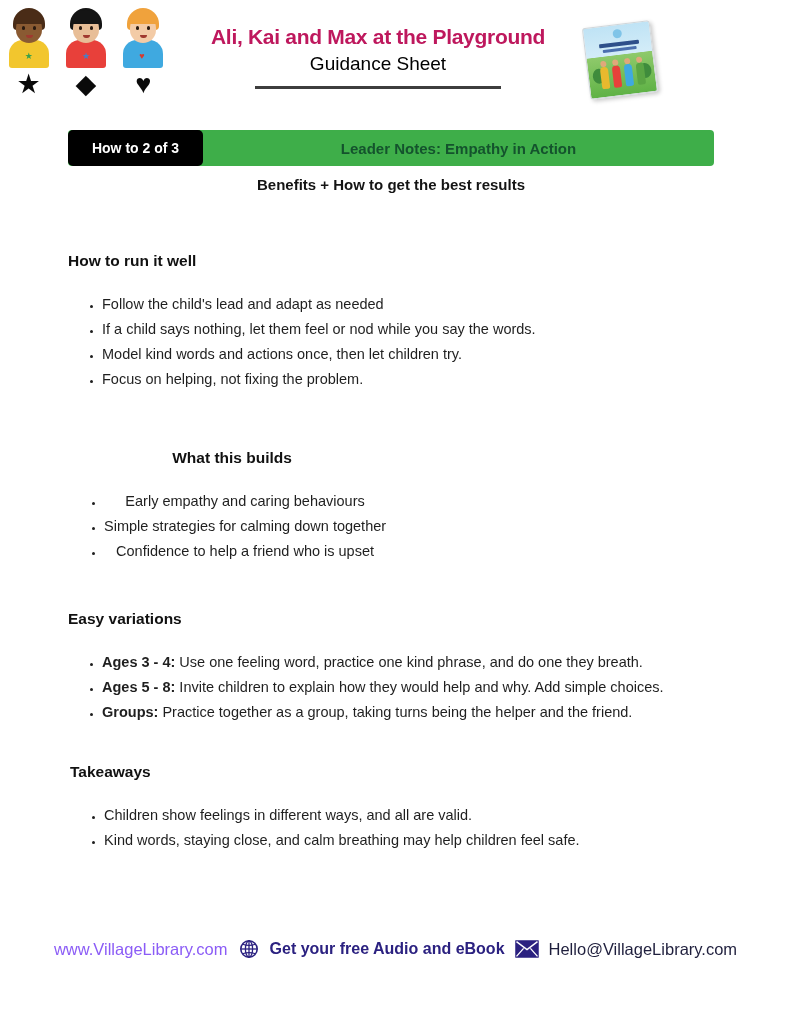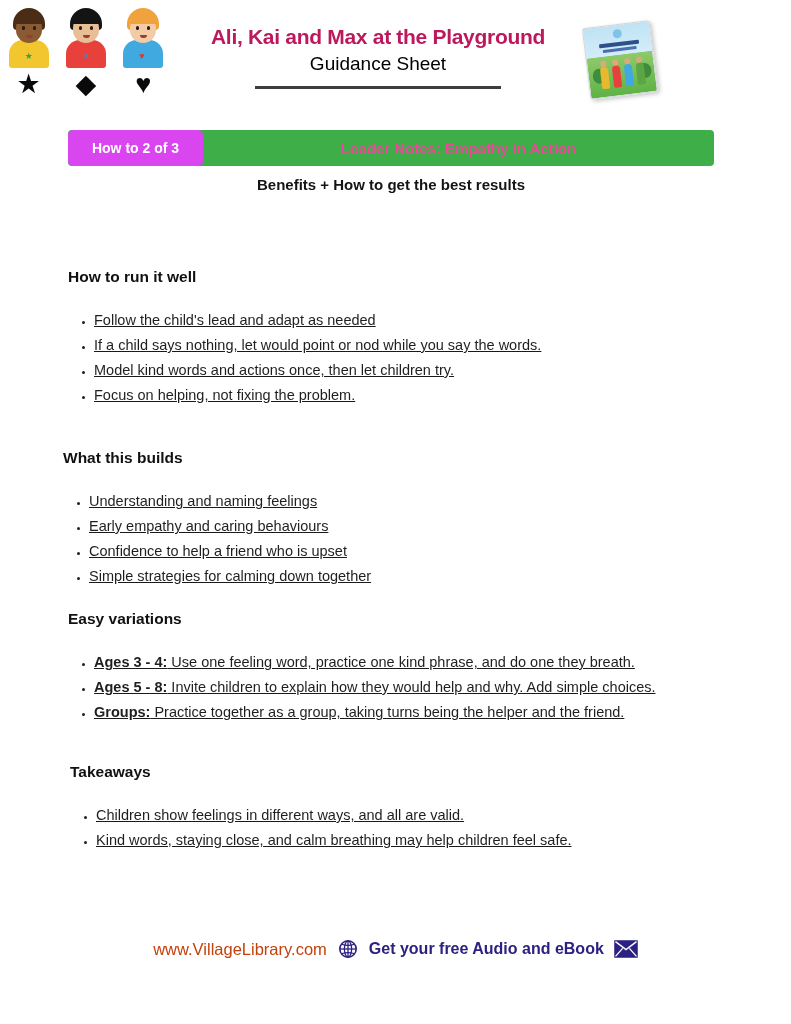--- a/index.html
+++ b/index.html
@@ -229,41 +229,41 @@
     inset: 0;
     background: #3EAE49;
     border-radius: 4px;
   }
   .banner-badge {
     position: absolute;
     left: 0;
     top: 0;
     width: 135px;
     height: 36px;
-    background: #d946ef;
+    background: #000000;
     border-radius: 5px;
     display: flex;
     align-items: center;
     justify-content: center;
   }
   .banner-badge span {
     color: #ffffff;
     font-size: 14px;
     font-weight: bold;
   }
   .banner-title {
     position: absolute;
     left: 135px;
     top: 0;
     width: 511px;
     height: 36px;
     display: flex;
     align-items: center;
     justify-content: center;
-    color: #ec4899;
+    color: #14532d;
     font-size: 15px;
     font-weight: bold;
   }
 
   .banner-sub {
     position: absolute;
     left: 68px;
     top: 176px;
     width: 646px;
     text-align: center;
@@ -281,67 +281,66 @@
   }
   .section { margin-bottom: 0; }
   .section-heading {
     font-size: 15.5px;
     font-weight: bold;
     color: #111111;
     margin: 0;
   }
   .bullets {
     list-style: none;
-    margin: 0;
+    margin: 8px;
     padding: 0;
-    text-decoration: underline;
   }
   .bullets li {
     position: relative;
     padding-left: 26px;
     font-size: 14.5px;
     line-height: 25px;
     color: #1f1f1f;
   }
   .bullets li::before {
     content: "";
     position: absolute;
     left: 14px;
     top: 13px;
     width: 3px;
     height: 3px;
     border-radius: 50%;
     background: #1f1f1f;
   }
   .lead { font-weight: bold; }
 
-  .s1 { position: absolute; left: 68px; top: 28px; }
+  .s1 { position: absolute; left: 68px; top: 12px; }
   .s1 .bullets { margin-top: 22px; }
-  .s2 { position: absolute; left: 63px; top: 209px; }
+  .s2 { position: absolute; left: 70px; top: 209px; text-align: center; }
   .s2 .bullets { margin-top: 22px; }
   .s3 { position: absolute; left: 68px; top: 370px; }
   .s3 .bullets { margin-top: 22px; }
   .s4 { position: absolute; left: 70px; top: 523px; }
   .s4 .bullets { margin-top: 22px; }
 
   
   .footer {
     position: absolute;
     left: 0;
     top: 938px;
     width: 791px;
     display: flex;
     align-items: center;
     justify-content: center;
     gap: 10px;
     color: #2B2180;
   }
   .footer-url {
     font-size: 16.5px;
-    color: #c2410c;
+    color: #8b5cf6;
   }
   .footer-cta {
     font-size: 16px;
     font-weight: bold;
     color: #2B2180;
   }
   .footer-email {
     font-size: 16.5px;
     color: #1f1f3d;
   }
@@ -424,33 +423,32 @@
   <div class="banner-title">Leader Notes: Empathy in Action</div>
 </div>
 <div class="banner-sub">Benefits + How to get the best results</div>
 
 <div class="content">
 
   <div class="section s1">
     <div class="section-heading">How to run it well</div>
     <ul class="bullets">
       <li><span class="lead"></span><span>Follow the child's lead and adapt as needed</span></li>
-      <li><span class="lead"></span><span>If a child says nothing, let would point or nod while you say the words.</span></li>
+      <li><span class="lead"></span><span>If a child says nothing, let them feel or nod while you say the words.</span></li>
       <li><span class="lead"></span><span>Model kind words and actions once, then let children try.</span></li>
       <li><span class="lead"></span><span>Focus on helping, not fixing the problem.</span></li>
     </ul>
   </div>
 
   <div class="section s2">
     <div class="section-heading">What this builds</div>
     <ul class="bullets">
-      <li><span class="lead"></span><span>Understanding and naming feelings</span></li>
       <li><span class="lead"></span><span>Early empathy and caring behaviours</span></li>
+      <li><span class="lead"></span><span>Simple strategies for calming down together</span></li>
       <li><span class="lead"></span><span>Confidence to help a friend who is upset</span></li>
-      <li><span class="lead"></span><span>Simple strategies for calming down together</span></li>
     </ul>
   </div>
 
   <div class="section s3">
     <div class="section-heading">Easy variations</div>
     <ul class="bullets">
       <li><span class="lead">Ages 3 - 4:</span><span> Use one feeling word, practice one kind phrase, and do one they breath.</span></li>
       <li><span class="lead">Ages 5 - 8:</span><span> Invite children to explain how they would help and why. Add simple choices.</span></li>
       <li><span class="lead">Groups:</span><span> Practice together as a group, taking turns being the helper and the friend.</span></li>
     </ul>
@@ -475,13 +473,14 @@
     <line x1="11" y1="2.8" x2="11" y2="19.2" stroke="#2B2180" stroke-width="1.3"></line>
     <path d="M4.6 6.2 Q11 8.6 17.4 6.2" fill="none" stroke="#2B2180" stroke-width="1.1"></path>
     <path d="M4.6 15.8 Q11 13.4 17.4 15.8" fill="none" stroke="#2B2180" stroke-width="1.1"></path>
   </svg>
   <span class="footer-cta">Get your free Audio and eBook</span>
   <svg class="mail-icon" width="24" height="18" viewBox="0 0 24 18">
     <rect x="0.8" y="0.8" width="22.4" height="16.4" fill="#2B2180" stroke="#2B2180" stroke-width="1"></rect>
     <path d="M1.5 1.6 L12 9.6 L22.5 1.6" fill="none" stroke="#ffffff" stroke-width="1.5"></path>
     <path d="M1.5 16.4 L8.6 8.4 M22.5 16.4 L15.4 8.4" fill="none" stroke="#ffffff" stroke-width="1.3"></path>
   </svg>
+  <span class="footer-email">Hello@VillageLibrary.com</span>
 </div>
 
 </body></html>

